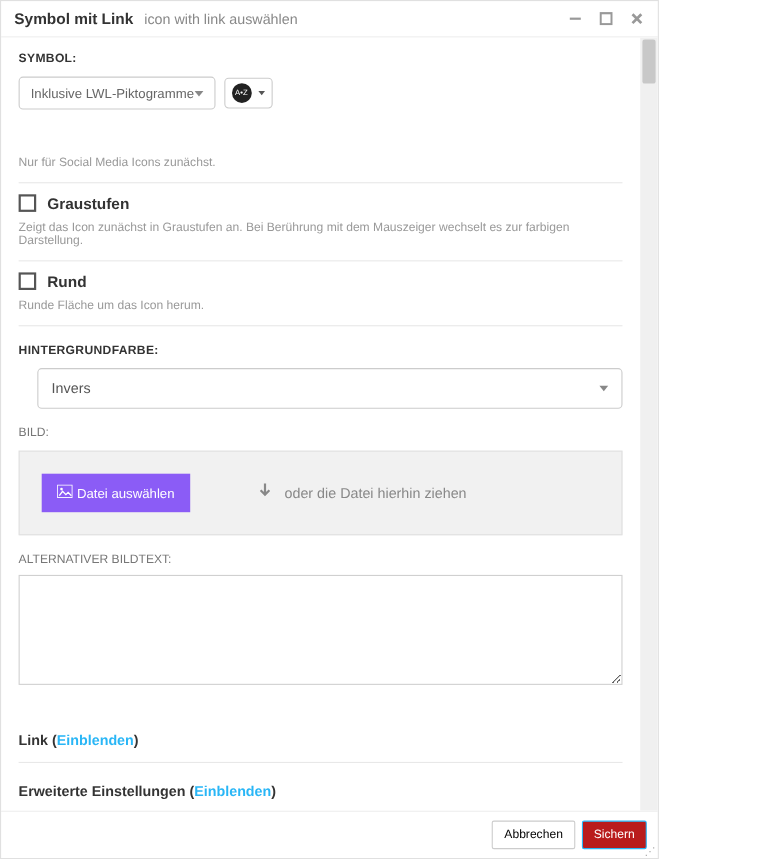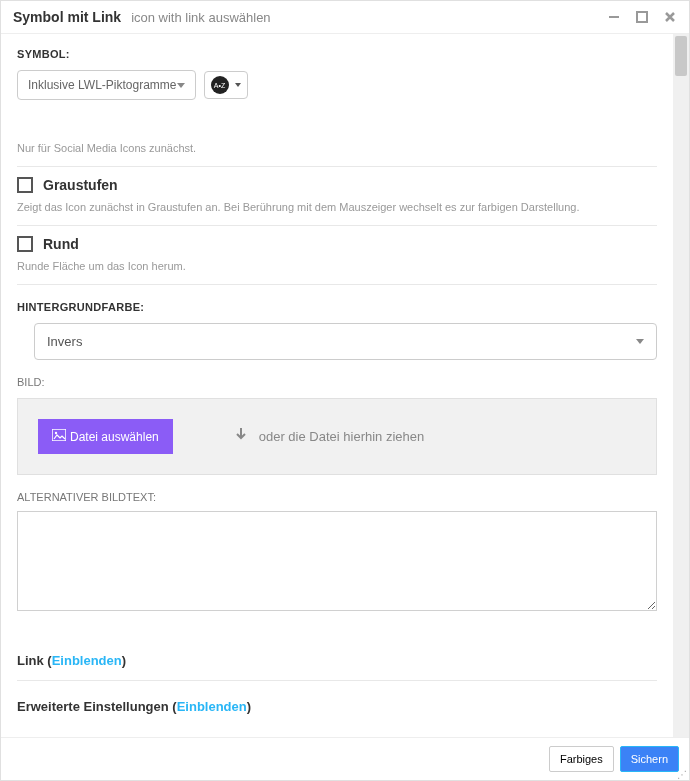--- a/index.html
+++ b/index.html
@@ -1,17 +1,17 @@
 <!DOCTYPE html>
 <html><head>
 <meta charset="utf-8">
 <style>
   * { box-sizing: border-box; margin: 0; padding: 0; }
   html, body { width: 690px; height: 781px; font-family: Arial, Helvetica, sans-serif; background: #fff; overflow: hidden; }
-  .window { width: 690px; height: 781px; display: flex; flex-direction: column; border: 1px solid #e0e0e0; }
+  .window { width: 599px; height: 781px; display: flex; flex-direction: column; border: 1px solid #e0e0e0; }
   .titlebar { display: flex; align-items: center; justify-content: space-between; padding: 8px 12px; border-bottom: 1px solid #eee; }
   .title-left { display: flex; align-items: baseline; gap: 10px; }
   .title-main { font-weight: bold; font-size: 14px; color: #333; }
   .title-sub { font-size: 13px; color: #888; }
   .win-controls { display: flex; gap: 14px; }
   .win-btn { width: 14px; height: 14px; display: flex; align-items: center; justify-content: center; color: #999; cursor: pointer; font-size: 16px; }
   .content-wrap { flex: 1; display: flex; overflow: hidden; }
   .content { flex: 1; overflow-y: scroll; padding: 14px 16px 4px 16px; }
   .label { font-size: 11px; font-weight: bold; color: #333; letter-spacing: 0.3px; }
   .dropdown { display: inline-flex; align-items: center; border: 1px solid #ccc; border-radius: 4px; padding: 7px 10px; font-size: 12px; color: #666; cursor: pointer; margin-top: 10px; }
@@ -26,21 +26,21 @@
   .select-full { display: flex; align-items: center; justify-content: space-between; border: 1px solid #ccc; border-radius: 4px; padding: 10px 12px; font-size: 13px; color: #555; margin-top: 10px; cursor: pointer; margin-left: 17px; }
   .upload-zone { background: #f1f1f1; border: 1px solid #e0e0e0; padding: 20px; display: flex; align-items: center; gap: 60px; margin-top: 10px; }
   .btn-primary { background: #8b5cf6; color: #fff; border: none; padding: 10px 14px; font-size: 12px; cursor: pointer; display: inline-flex; align-items: flex-end; gap: 4px; }
   .upload-hint { display: flex; align-items: center; gap: 10px; color: #888; font-size: 13px; }
   .arrow-down { font-size: 18px; color: #888; }
   .textarea { width: 100%; height: 100px; border: 1px solid #d0d0d0; margin-top: 8px; resize: both; font-family: inherit; font-size: 13px; padding: 6px; }
   .collapsible { font-size: 13px; font-weight: bold; color: #333; padding: 18px 0 12px 0; border-bottom: 1px solid #e8e8e8; }
   .collapsible .link { color: #29b6f6; cursor: pointer; }
   .footer { display: flex; justify-content: flex-end; align-items: center; padding: 8px 10px; border-top: 1px solid #eee; gap: 6px; position: relative; }
   .btn { font-size: 11px; padding: 6px 10px; border: 1px solid #ccc; background: #fff; cursor: pointer; border-radius: 2px; }
-  .btn-save { background: #3b82f6; color: #fff; border-color: #29b6f6; }
+  .btn-save { background: #b91c1c; color: #fff; border-color: #29b6f6; }
   .resize-grip { position: absolute; right: 2px; bottom: 2px; color: #aaa; font-size: 10px; line-height: 6px; pointer-events: none; }
   .scrollbar-track { width: 16px; background: #f0f0f0; position: relative; }
   .scrollbar-thumb { position: absolute; top: 2px; left: 2px; right: 2px; height: 40px; background: #c8c8c8; border-radius: 2px; }
   .mt-16 { margin-top: 16px; }
 </style>
 </head>
 <body>
 
 <div class="window">
 
@@ -148,18 +148,18 @@
         <span>Erweiterte Einstellungen (</span><span class="link">Einblenden</span><span>)</span>
       </div>
 
     </div>
     <div class="scrollbar-track">
       <div class="scrollbar-thumb"></div>
     </div>
   </div>
 
   <div class="footer">
-    <button class="btn">Farbiges</button>
+    <button class="btn">Abbrechen</button>
     <button class="btn btn-save">Sichern</button>
     <div class="resize-grip">⋰</div>
   </div>
 
 </div>
 
 </body></html>

